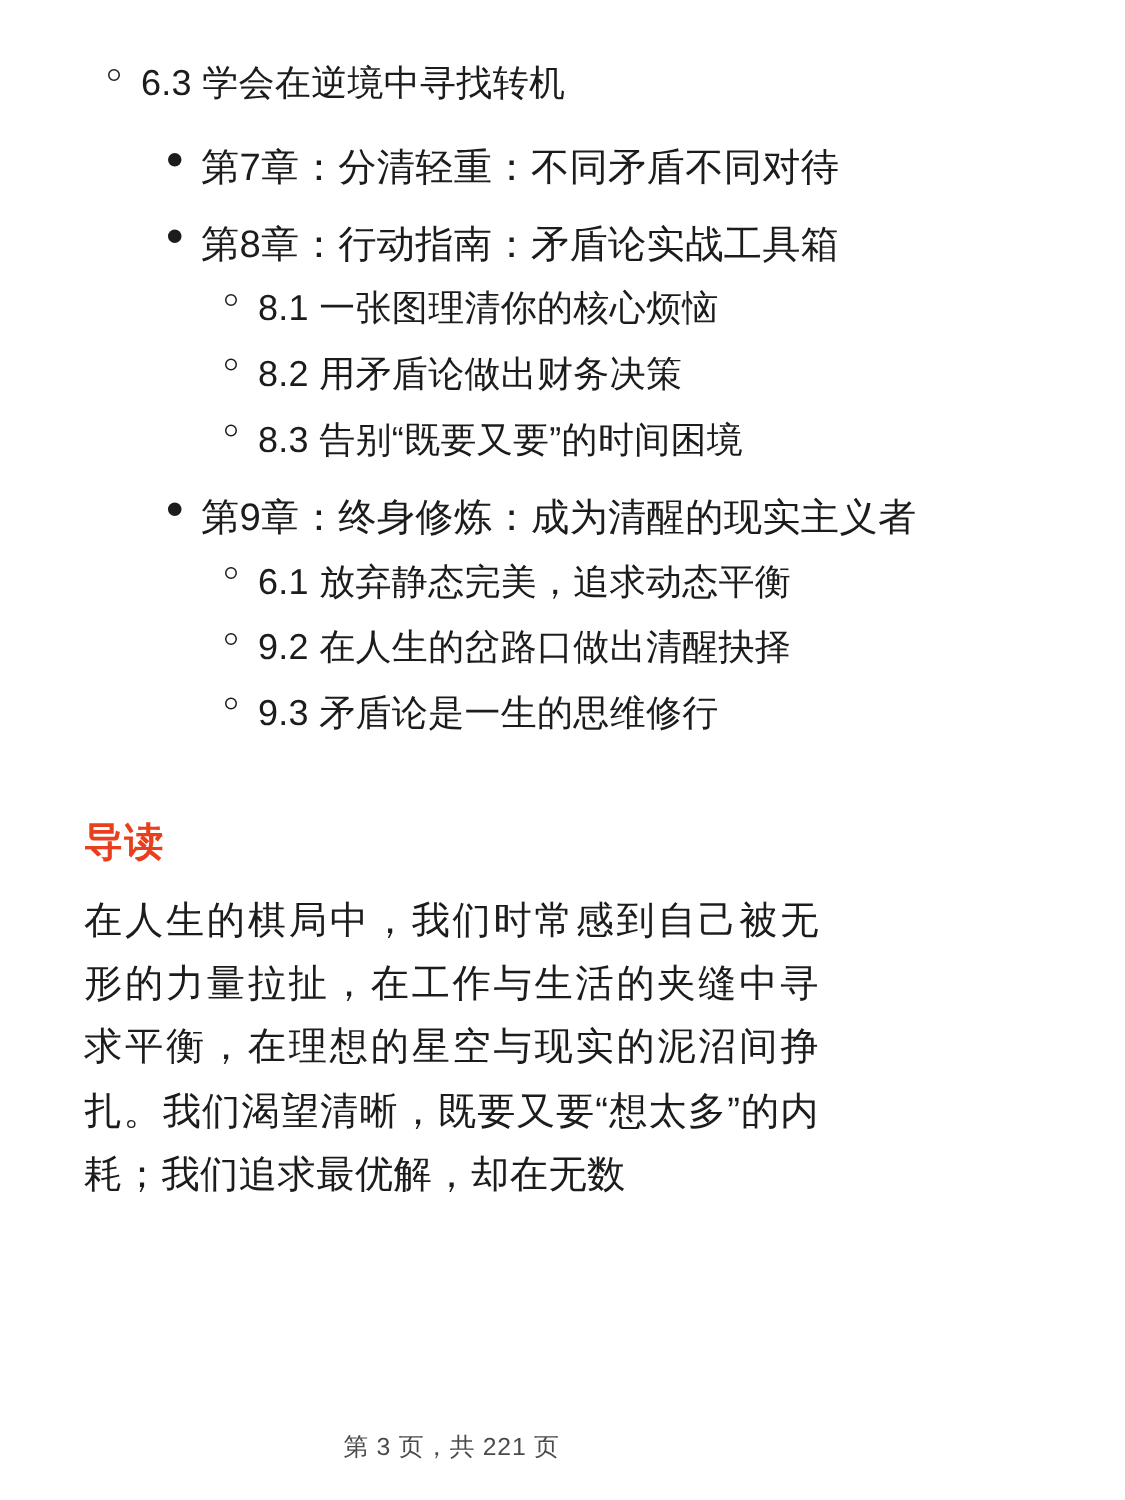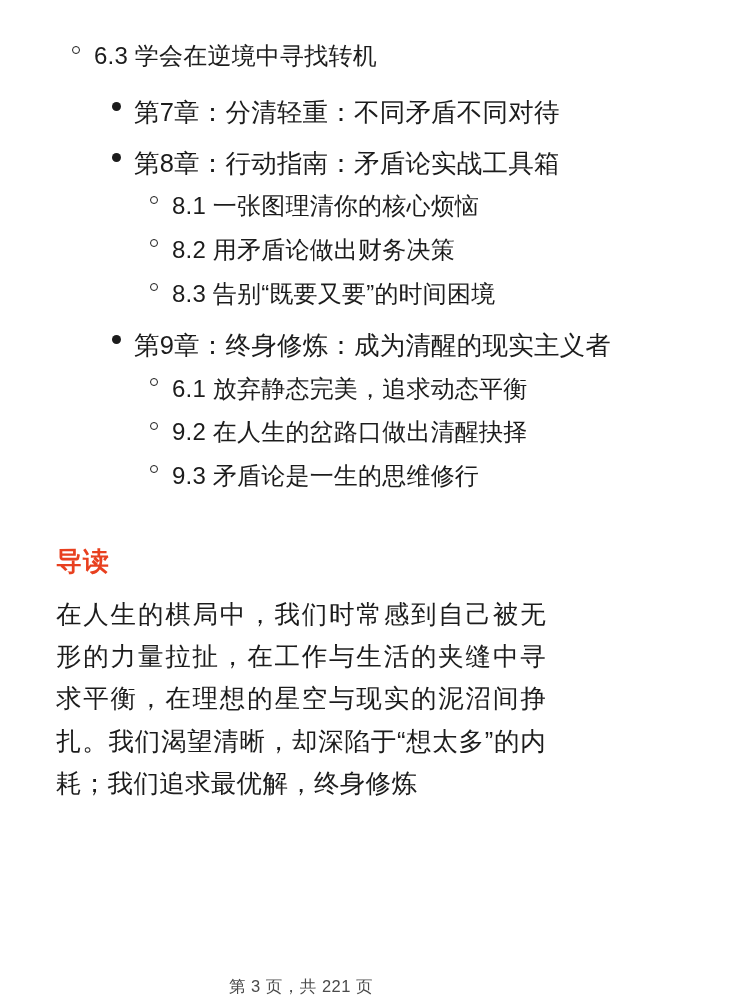--- a/index.html
+++ b/index.html
@@ -98,21 +98,21 @@
     letter-spacing: 0.3px;
     text-align: justify;
     color: #1c1c1c;
   }
 
   
   .page-footer {
     position: absolute;
     left: 0;
     right: 0;
-    bottom: 2px;
+    bottom: 24px;
     text-align: center;
     font-size: 16.5px;
     color: #4a4a4a;
     letter-spacing: 0.5px;
   }
 </style>
 </head>
 <body>
 
 <div class="page">
@@ -164,17 +164,17 @@
           <span class="bullet-hollow"></span>
           <span class="sub-text">9.3 矛盾论是一生的思维修行</span>
         </li>
       </ul>
     </li>
 
   </ul>
 
   <h2 class="section-heading">导读</h2>
 
-  <p class="body-para">在人生的棋局中，我们时常感到自己被无形的力量拉扯，在工作与生活的夹缝中寻求平衡，在理想的星空与现实的泥沼间挣扎。我们渴望清晰，却深陷于“想太多”的内耗；我们追求最优解，终身修炼</p>
+  <p class="body-para">在人生的棋局中，我们时常感到自己被无形的力量拉扯，在工作与生活的夹缝中寻求平衡，在理想的星空与现实的泥沼间挣扎。我们渴望清晰，既要又要“想太多”的内耗；我们追求最优解，却在无数</p>
 
   <div class="page-footer">第 3 页，共 221 页</div>
 
 </div>
 
 </body></html>

